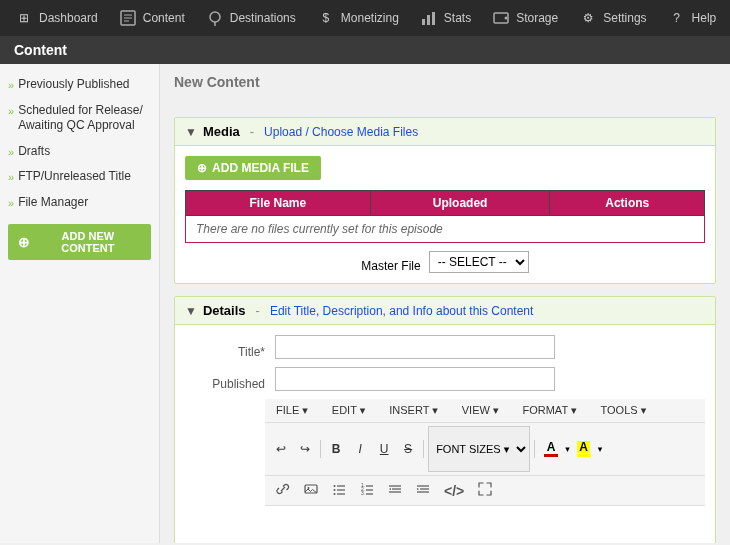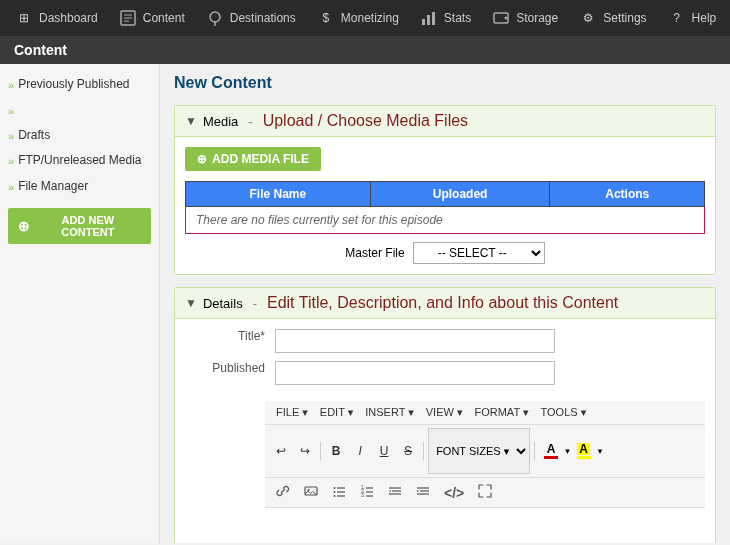--- a/index.html
+++ b/index.html
@@ -88,24 +88,24 @@
     }
 
     
     .main-content {
       flex: 1;
       overflow-y: auto;
       padding: 10px 14px;
       background: #f0f0f0;
     }
     .page-title {
-      font-size: 16px;
+      font-size: 14px;
       font-weight: bold;
-      color: #0c4a6e;
-      margin-bottom: 13px;
+      color: #737373;
+      margin-bottom: 27px;
     }
 
     
     .section-panel {
       background: #fff;
       border: 1px solid #c8e6a0;
       margin-bottom: 12px;
       border-radius: 2px;
     }
     .section-header {
@@ -116,25 +116,25 @@
       align-items: center;
       gap: 6px;
       font-size: 13px;
     }
     .section-toggle {
       color: #555;
       cursor: pointer;
       font-size: 12px;
     }
     .section-title-bold {
-      font-weight: normal;
+      font-weight: bold;
     }
     .section-title-sub {
-      color: #7f1d1d;
-      font-size: 16px;
+      color: #1d4ed8;
+      font-size: 12px;
       text-align: center;
     }
     .section-body {
       padding: 10px;
     }
 
     
     .add-media-btn {
       background: #8bc34a;
       color: #fff;
@@ -149,21 +149,21 @@
       gap: 5px;
       margin-bottom: 10px;
     }
 
     .file-table {
       width: 100%;
       border-collapse: collapse;
       border: 1px solid #ddd;
     }
     .file-table th {
-      background: #3b82f6;
+      background: #be185d;
       color: #fff;
       padding: 5px 10px;
       font-size: 12px;
       text-align: center;
       border: 1px solid #444;
     }
     .file-table td {
       padding: 6px 10px;
       font-size: 12px;
       color: #666;
@@ -171,37 +171,37 @@
       border: 1px solid #be185d;
       text-align: center;
     }
     .file-table td.no-files {
       text-align: left;
       font-style: italic;
     }
 
     .master-file-row {
       display: flex;
-      align-items: center;
+      align-items: flex-end;
       margin-top: 8px;
       font-size: 12px;
       gap: 8px;
       justify-content: center;
     }
     .master-file-select {
-      padding: 2px 20px;
+      padding: 2px 4px;
       font-size: 12px;
       border: 1px solid #aaa;
       background: #fff;
     }
 
     
     .form-row {
       display: flex;
-      align-items: flex-start;
+      align-items: flex-end;
       margin-bottom: 8px;
     }
     .form-label {
       width: 80px;
       text-align: right;
       font-size: 12px;
       color: #555;
       margin-right: 10px;
       flex-shrink: 0;
     }
@@ -210,23 +210,22 @@
       border: 1px solid #bbb;
       padding: 4px 6px;
       font-size: 12px;
       max-width: 280px;
     }
     .rte-menubar {
       background: #f5f5f5;
       border-bottom: 1px solid #ddd;
       padding: 3px 5px;
       display: flex;
-      gap: 0;
+      gap: 12px;
       flex-wrap: nowrap;
-      margin-top: 8px;
     }
     .rte-menu-btn {
       background: none;
       border: none;
       padding: 2px 6px;
       font-size: 11px;
       cursor: pointer;
       color: #333;
       white-space: nowrap;
     }
@@ -364,28 +363,29 @@
 
 <div class="main-layout">
 
   <aside class="sidebar">
     <div class="sidebar-item">
       <span class="sidebar-arrow">»</span>
       <span>Previously Published</span>
     </div>
     <div class="sidebar-item">
       <span class="sidebar-arrow">»</span>
+      <span>Scheduled for Release/ Awaiting QC Approval</span>
     </div>
     <div class="sidebar-item">
       <span class="sidebar-arrow">»</span>
       <span>Drafts</span>
     </div>
     <div class="sidebar-item">
       <span class="sidebar-arrow">»</span>
-      <span>FTP/Unreleased Media</span>
+      <span>FTP/Unreleased Title</span>
     </div>
     <div class="sidebar-item">
       <span class="sidebar-arrow">»</span>
       <span>File Manager</span>
     </div>
     <button class="add-btn">
       <span style="font-size:14px;font-weight:bold;">⊕</span>
       <span>ADD NEW CONTENT</span>
     </button>
   </aside>

